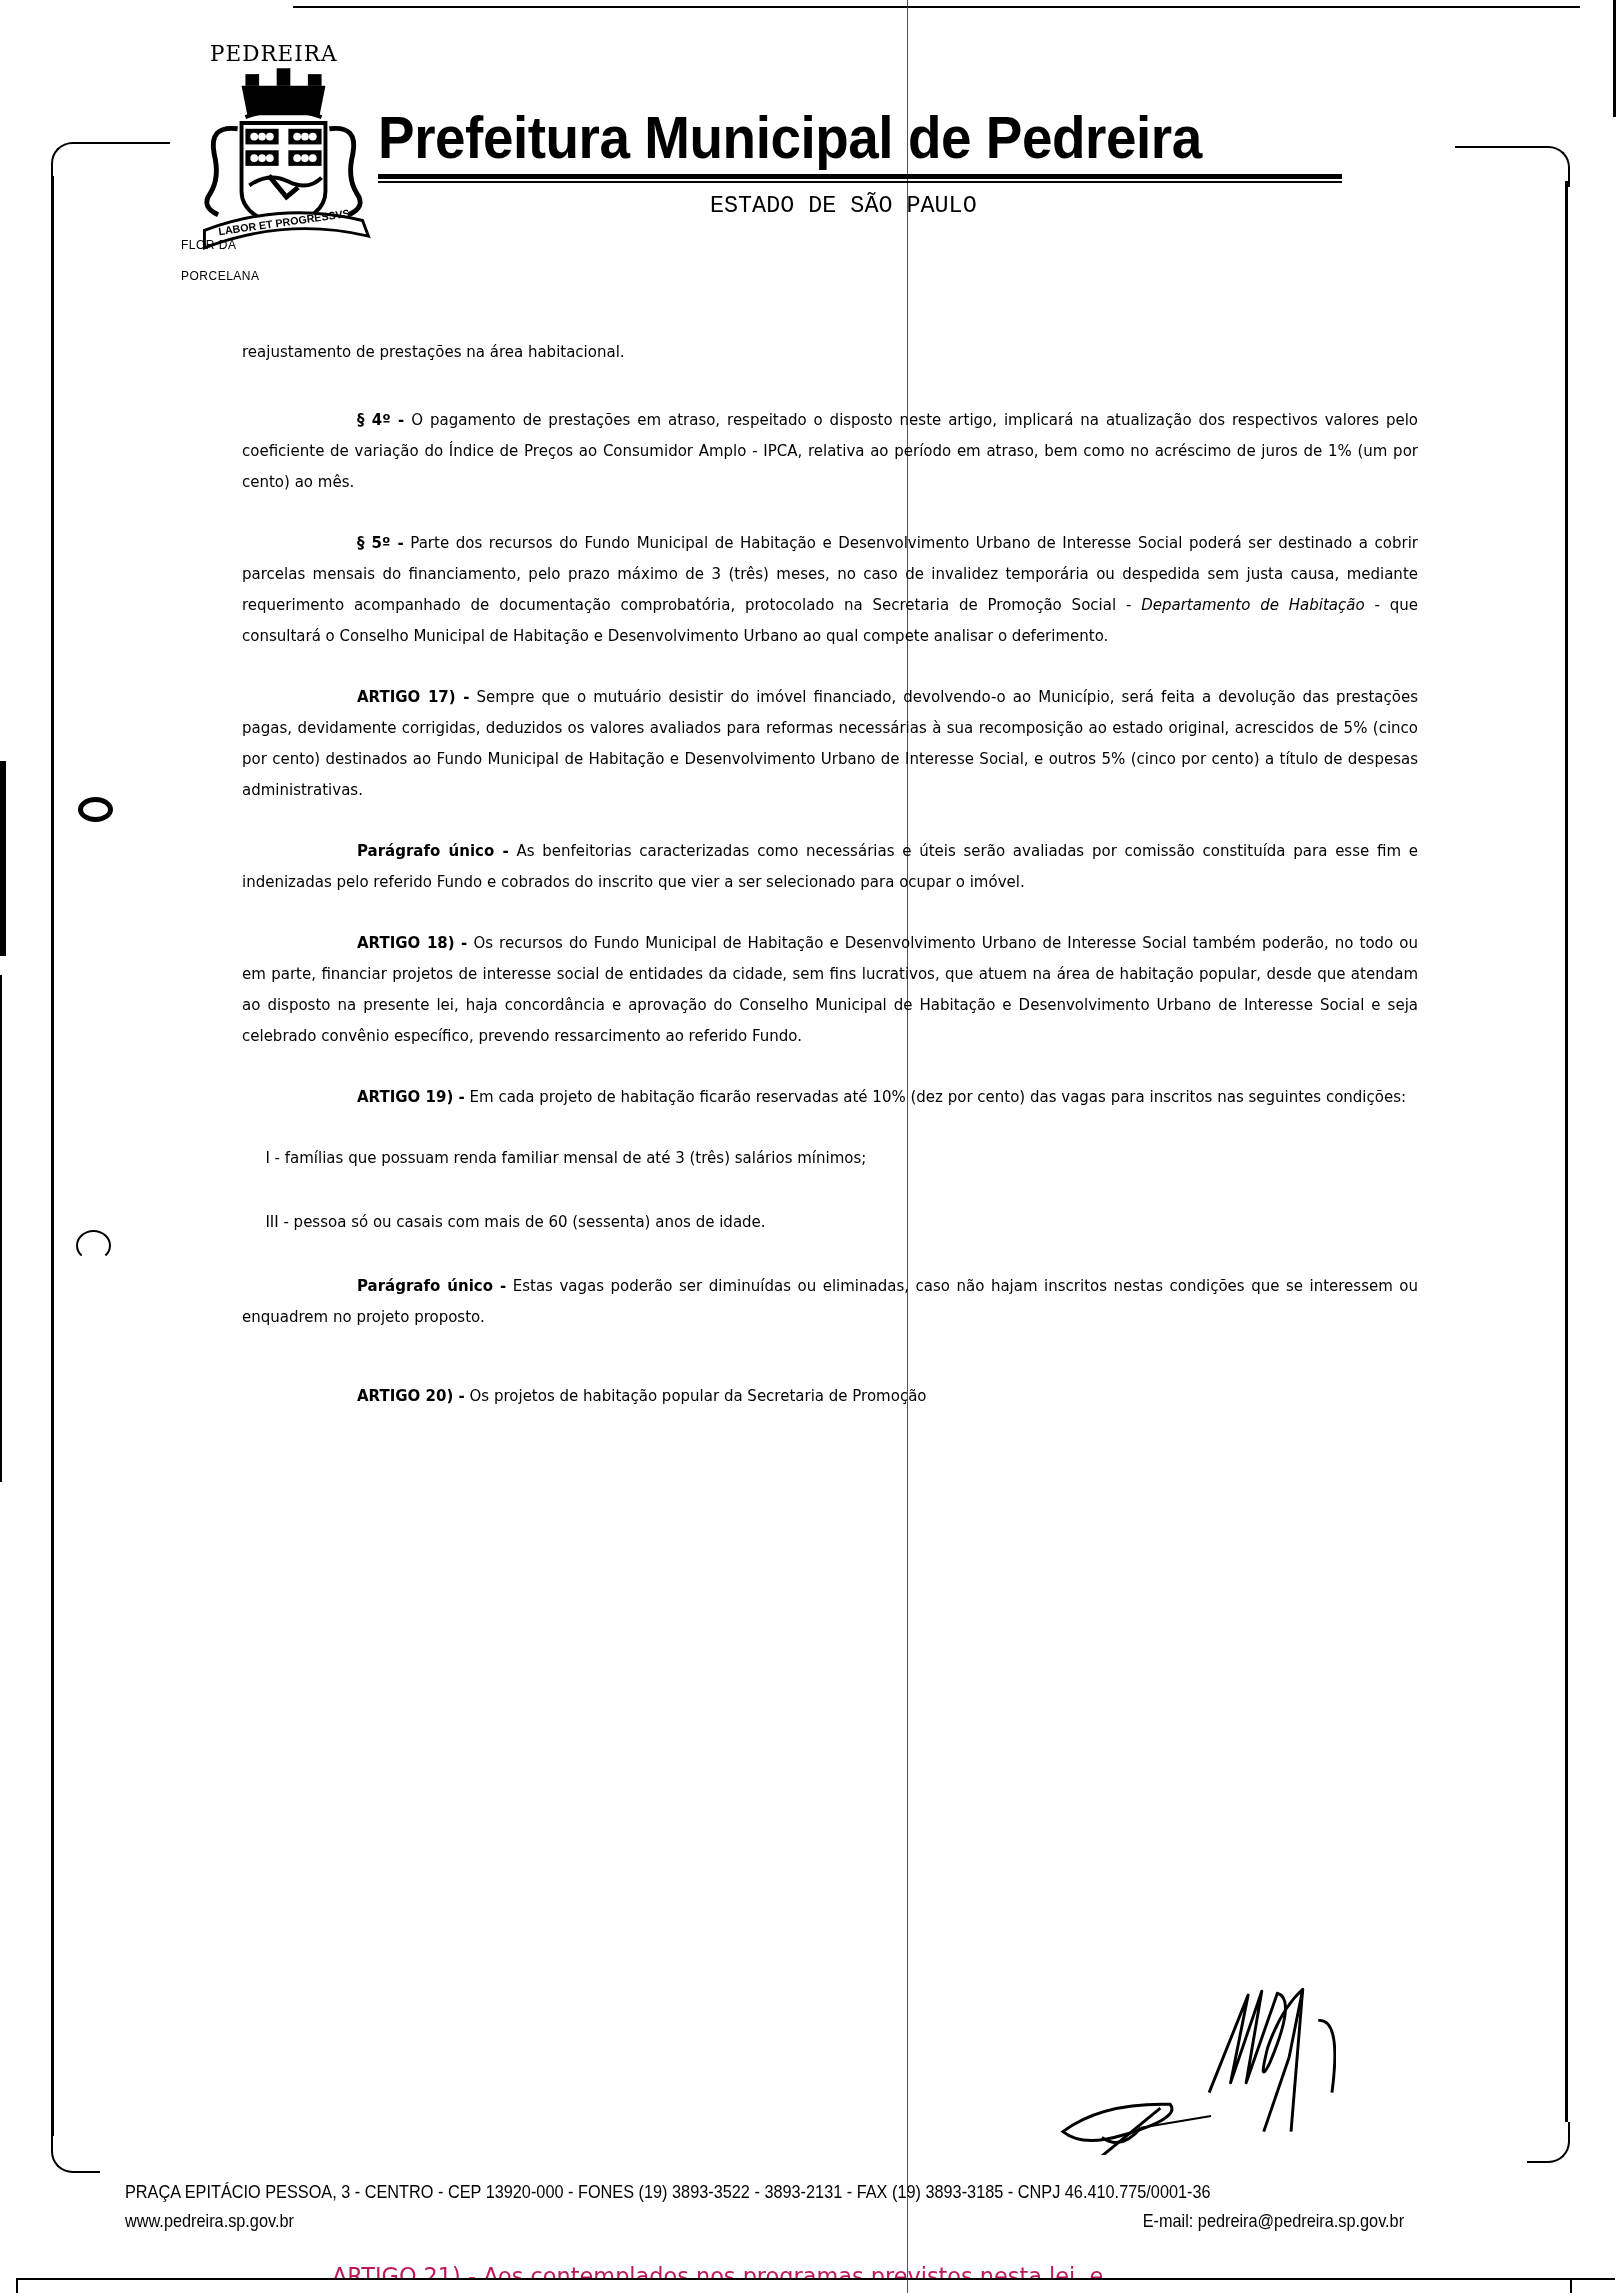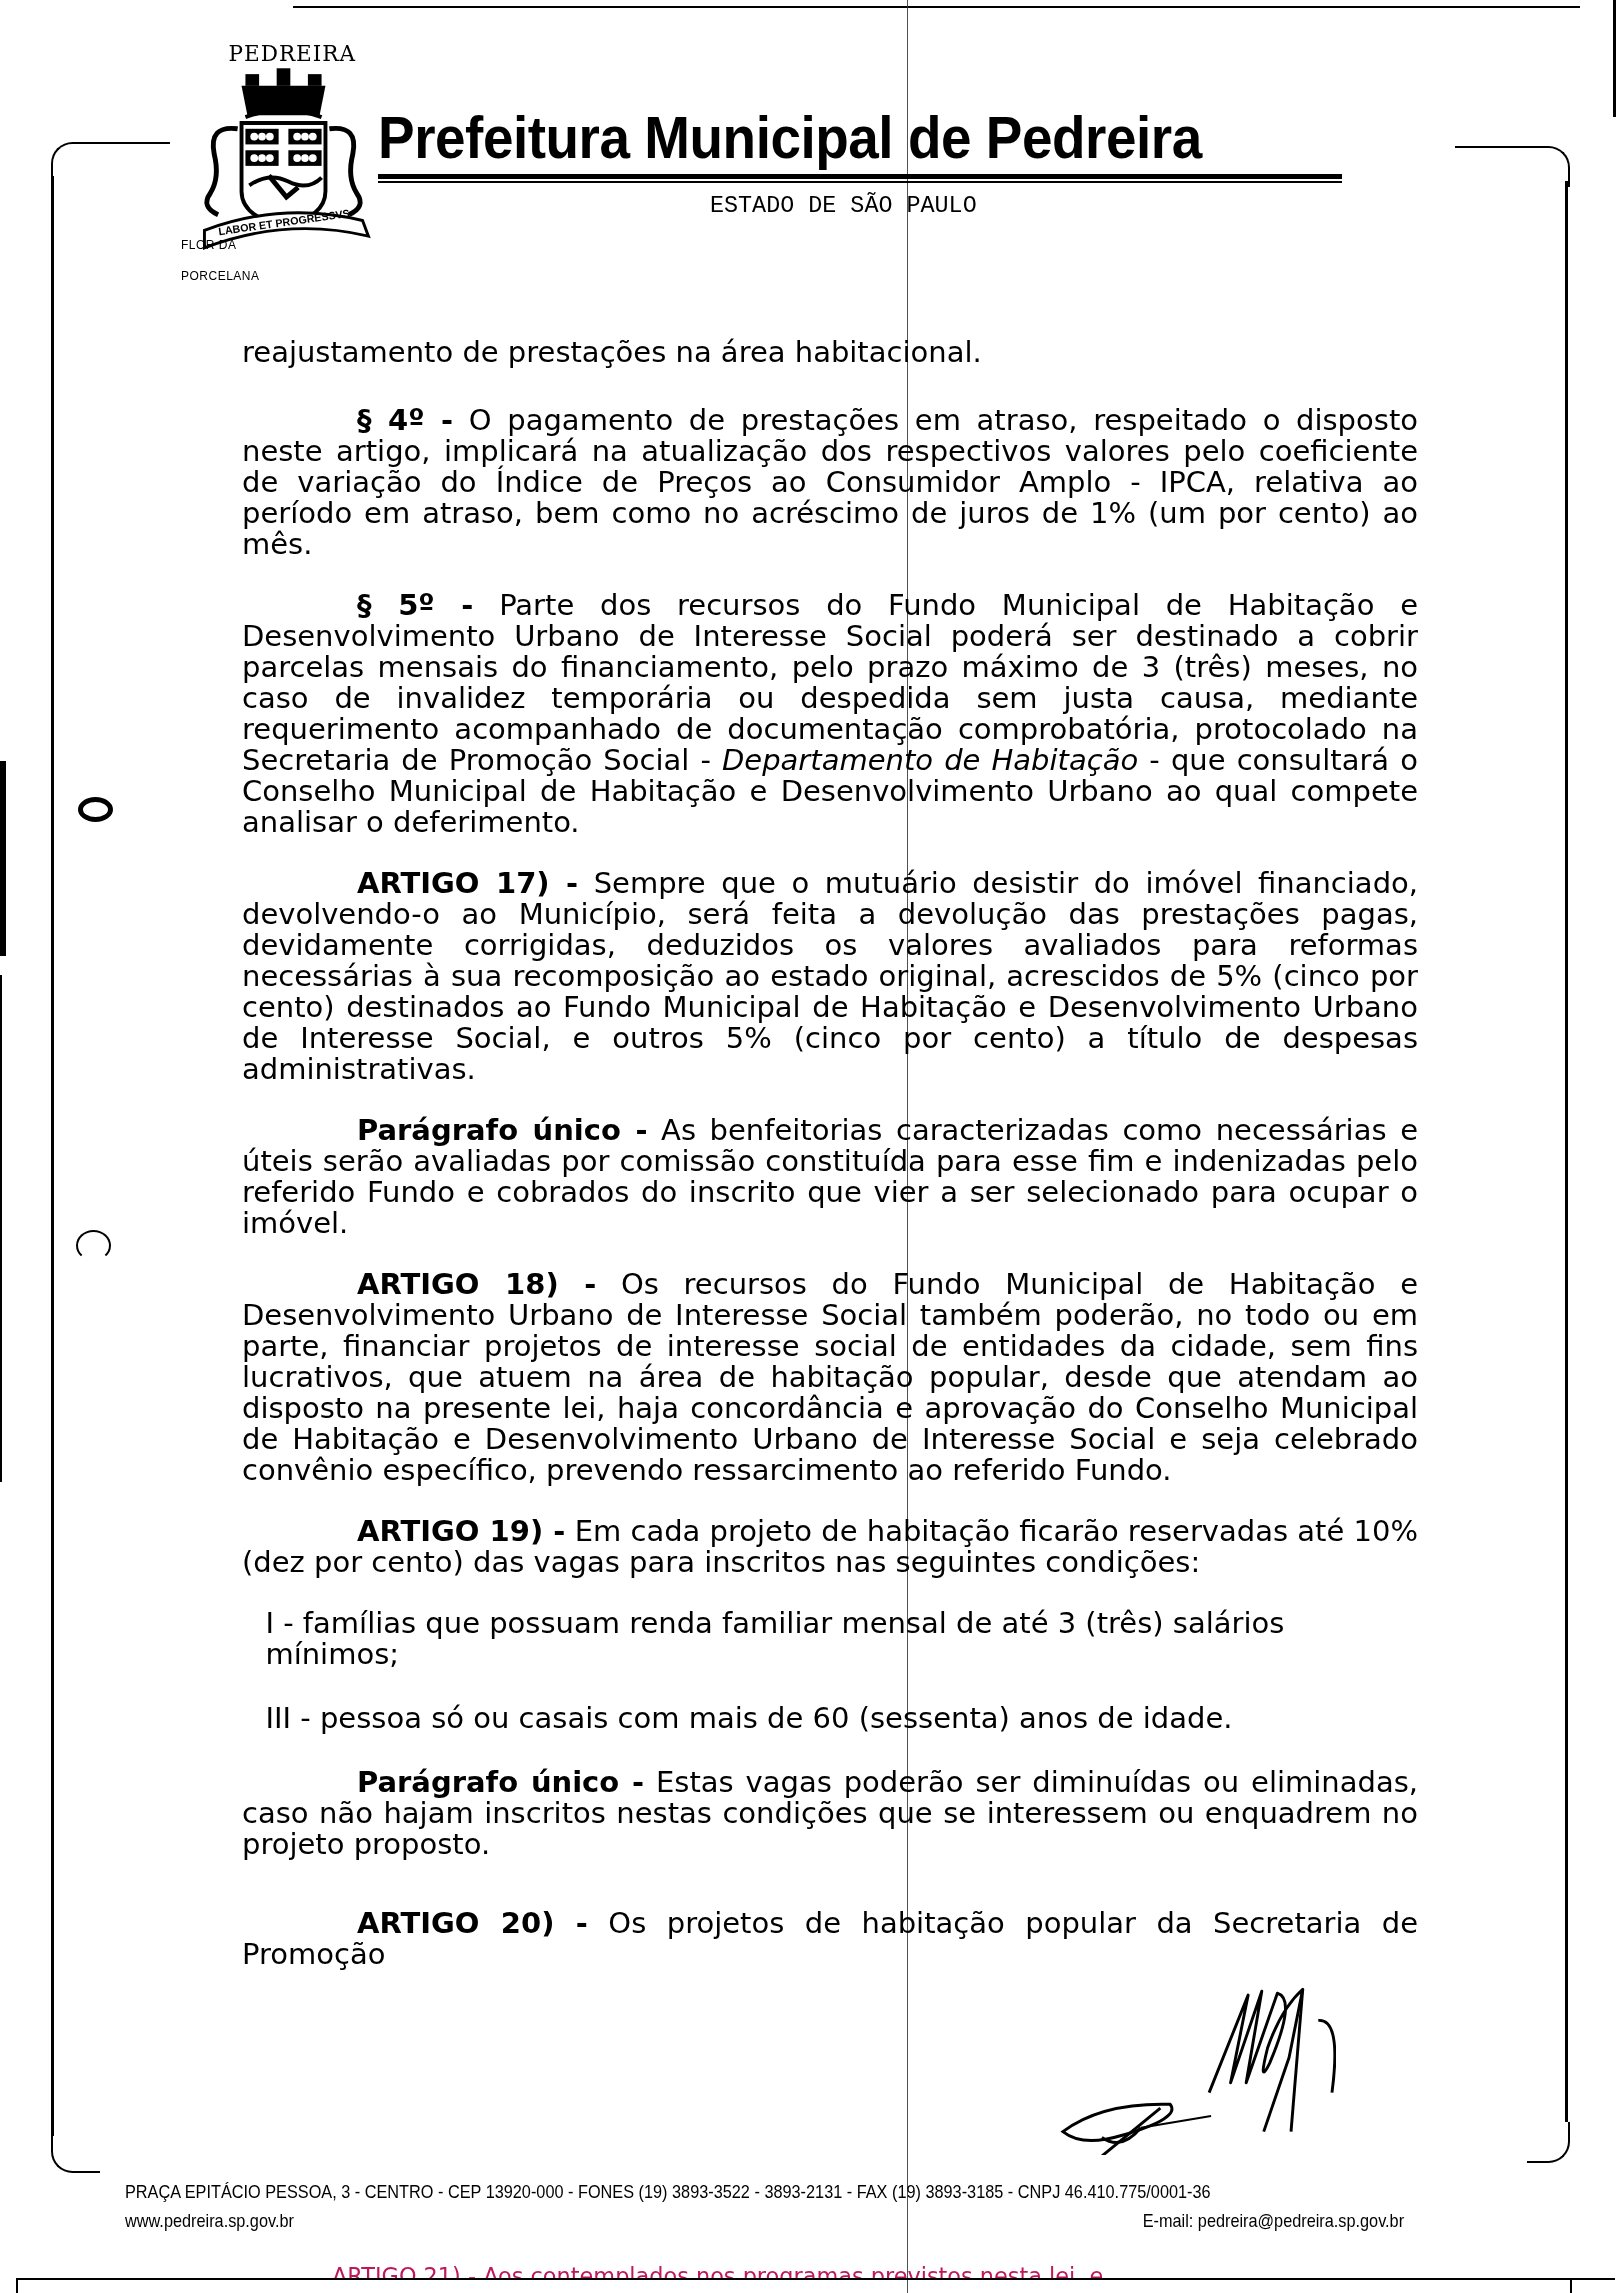--- a/index.html
+++ b/index.html
@@ -120,21 +120,21 @@
       left: 181px;
       top: 39px;
       width: 205px;
       height: 244px;
     }
     .crest-name {
       position: absolute;
       left: 29px;
       top: 2px;
       width: 146px;
-      text-align: right;
+      text-align: left;
       font-family: "DejaVu Serif", serif;
       font-size: 21.5px;
       letter-spacing: 1px;
     }
     .crest-motto-1, .crest-motto-2 {
       position: absolute;
       width: 205px;
       left: 0;
       text-align: left;
       font-family: "Liberation Sans", sans-serif;
@@ -192,21 +192,21 @@
       line-height: 1;
       white-space: nowrap;
     }
     
     .content {
       position: absolute;
       left: 242px;
       top: 337px;
       width: 1176px;
       font-family: "DejaVu Sans", sans-serif;
-      font-size: 29px;
+      font-size: 15px;
       line-height: 31px;
     }
     .para {
       margin: 0 0 30px 0;
       text-align: justify;
     }
     .para.indent { text-indent: 115px; }
     .para .lead {
       font-weight: bold;
     }

